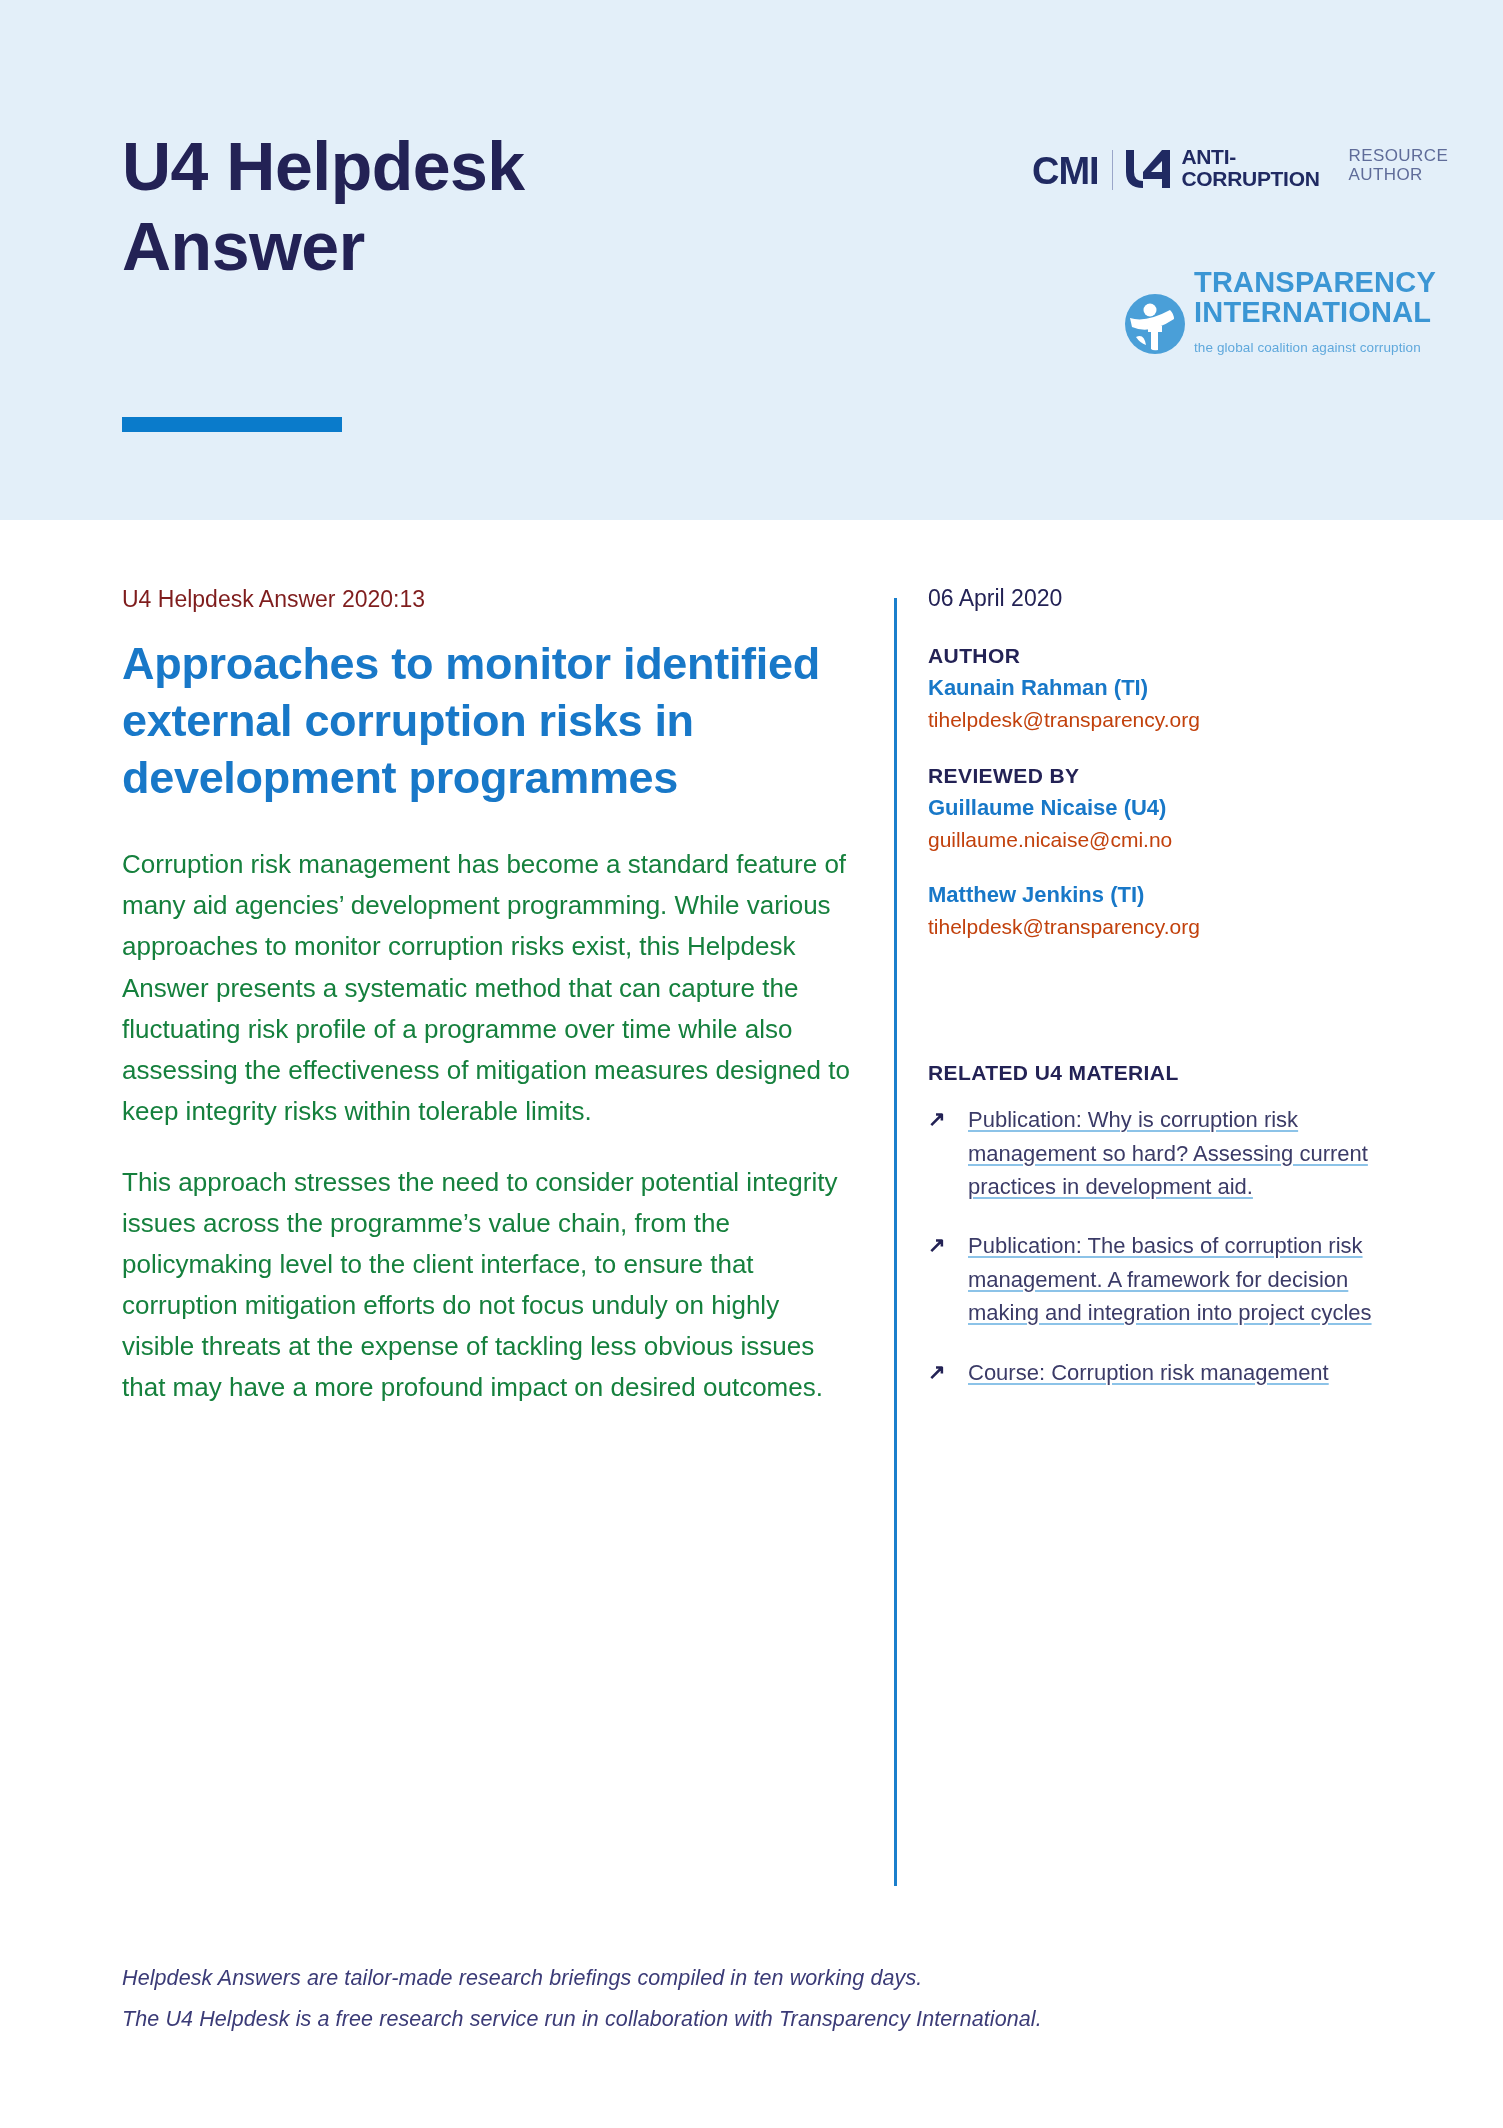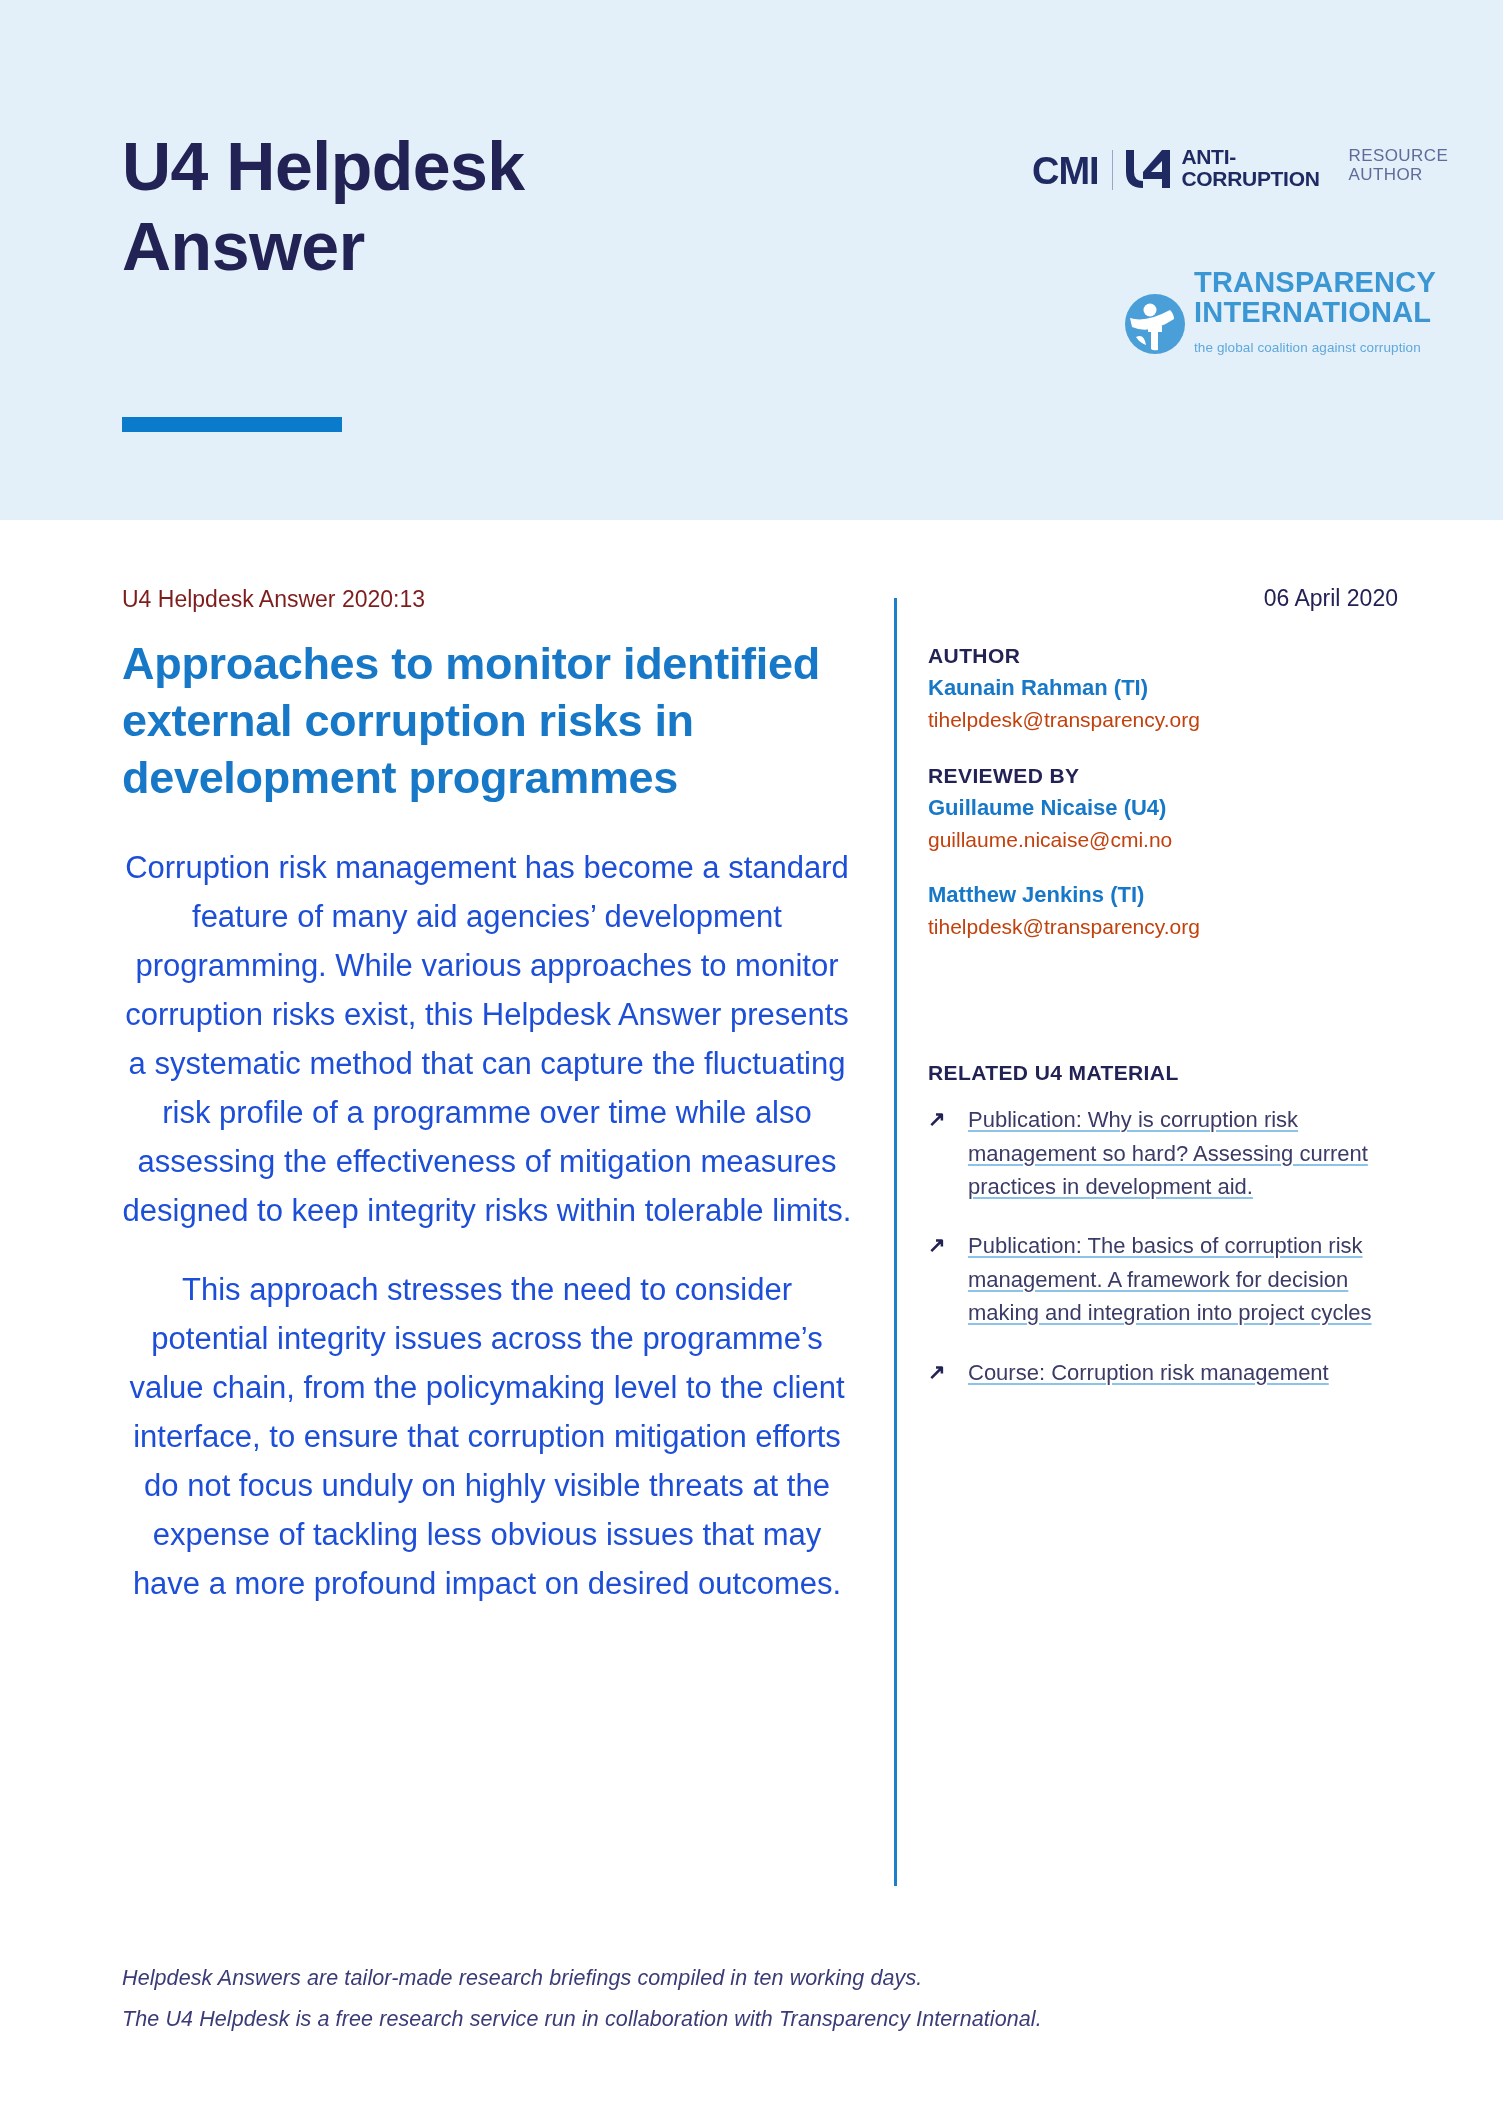--- a/index.html
+++ b/index.html
@@ -73,28 +73,27 @@
     position:absolute;left:122px;top:585px;width:730px;
   }
   .issue-no{
     font-size:23px;color:#7f1d1d;line-height:1.3;margin-bottom:20px;
   }
   .doc-title{
     font-size:45px;font-weight:bold;color:#1878c8;
     line-height:1.27;letter-spacing:-0.3px;margin:0 0 38px 0;
   }
   .abstract p{
-    font-size:31px;line-height:1.58;color:#1d4ed8;
+    font-size:26px;line-height:1.58;color:#15803d;
     margin:0 0 30px 0;
-    text-align:center;
   }
   .col-right{
     position:absolute;left:928px;top:585px;width:470px;
   }
-  .pub-date{font-size:23px;color:#232255;margin-bottom:32px;text-align:right;}
+  .pub-date{font-size:23px;color:#232255;margin-bottom:32px;}
   .meta-label{
     font-size:21px;font-weight:bold;color:#232255;
     letter-spacing:0.4px;margin-bottom:5px;
   }
   .meta-name{
     font-size:22px;font-weight:bold;color:#1878c8;
     line-height:1.35;margin-bottom:3px;
   }
   .meta-mail{
     font-size:21px;color:#c2410c;line-height:1.35;

